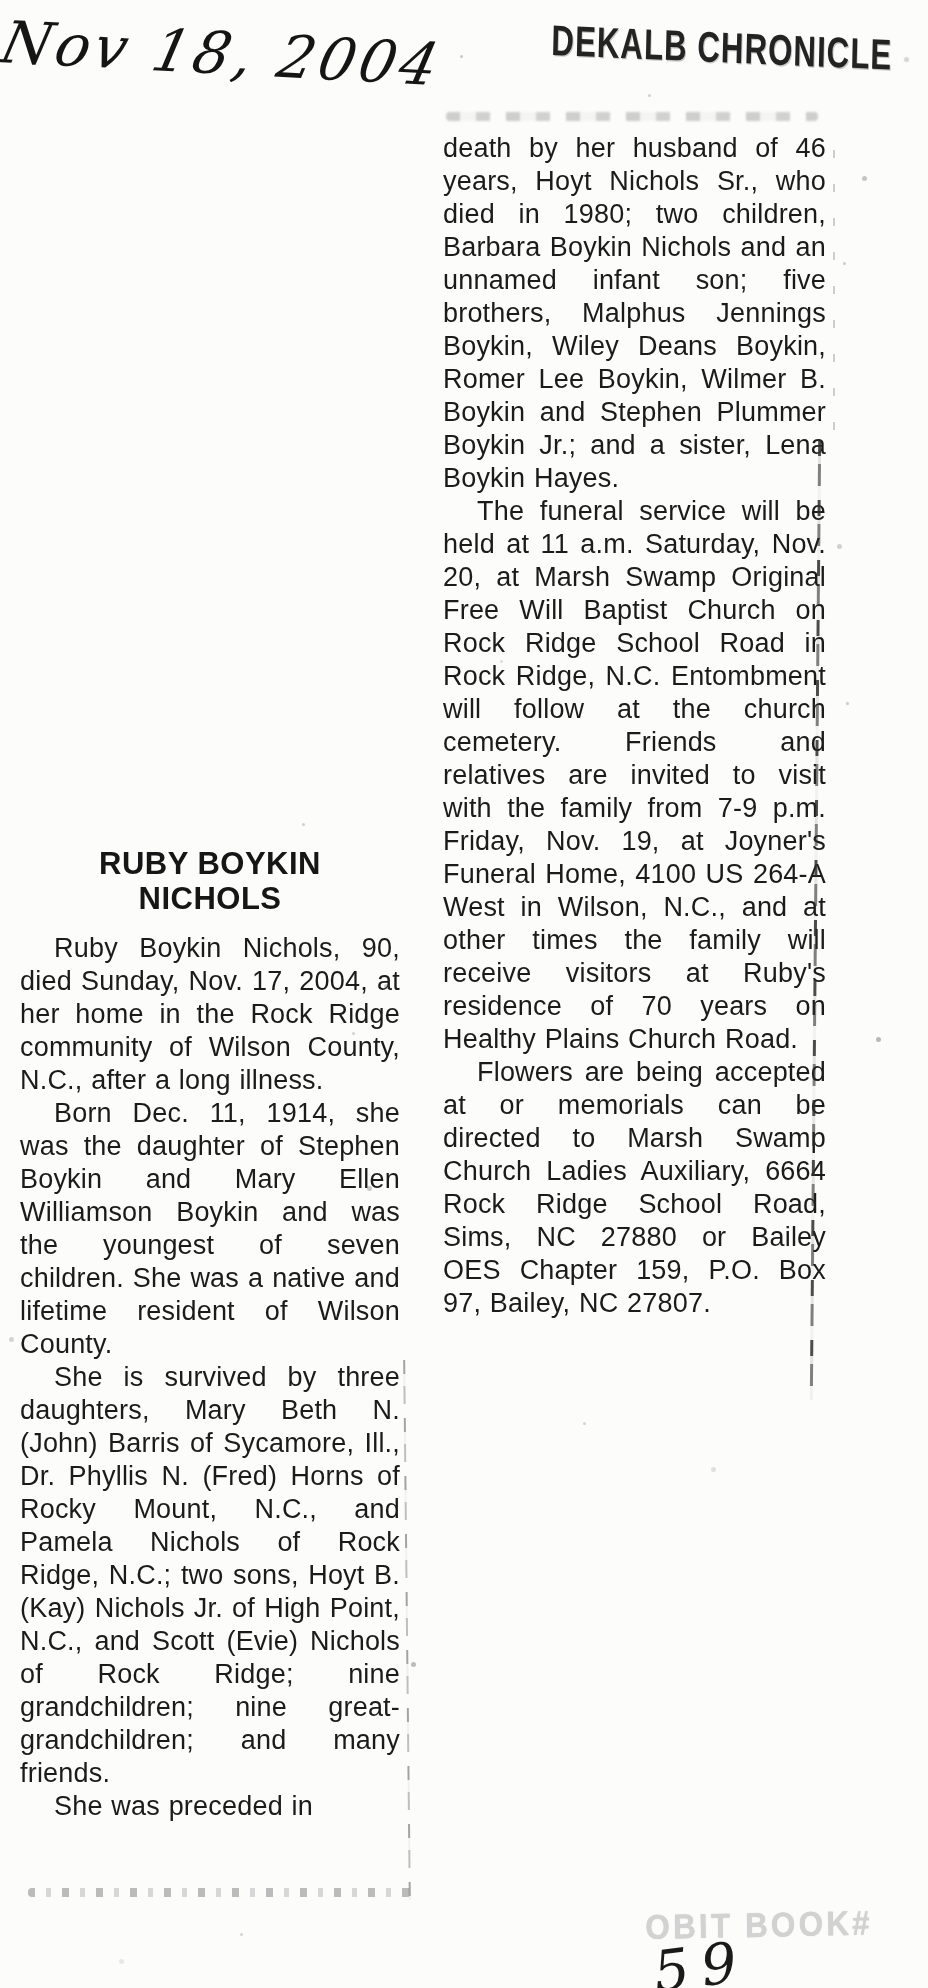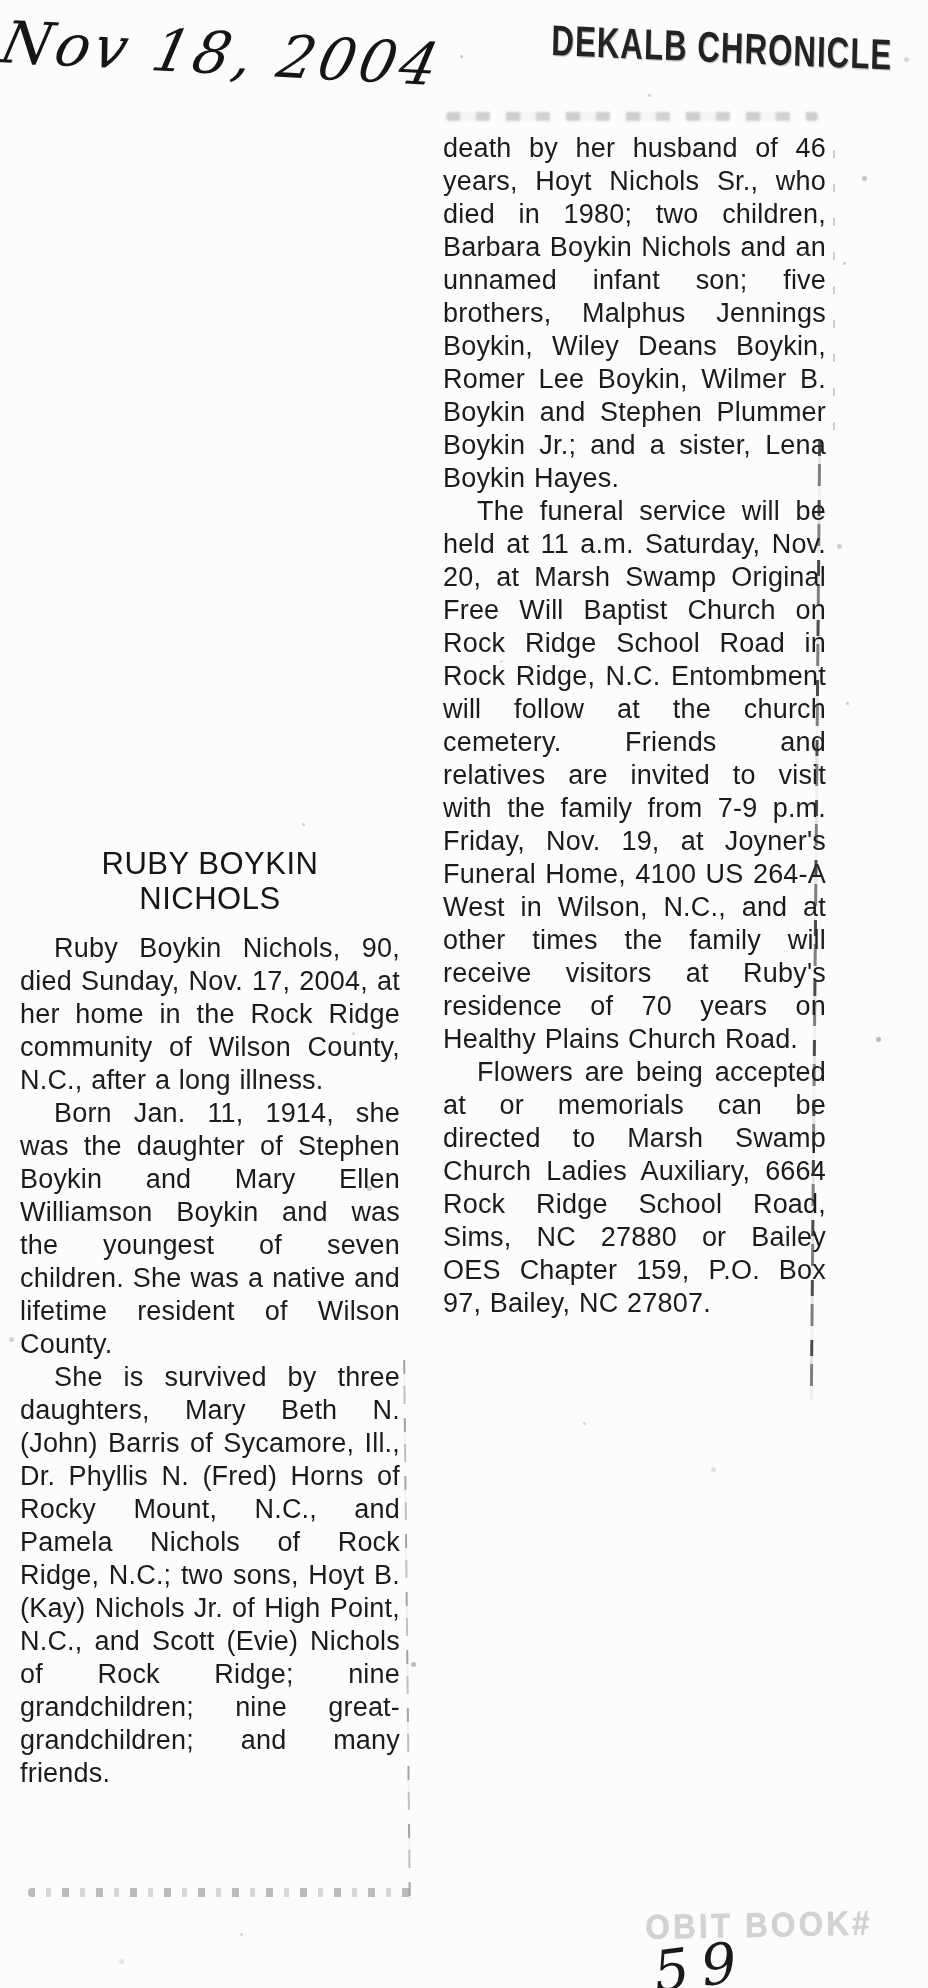--- a/index.html
+++ b/index.html
@@ -56,21 +56,21 @@
   .clipping p.cont { text-indent: 0; }
 
   .clipping-left  { left: 20px;  top: 846px; width: 380px; }
   .clipping-right { left: 443px; top: 132px; width: 383px; }
 
   .obit-title {
     width: 272px;
     margin: 0 auto 16px auto;
     font-size: 31px;
     line-height: 35px;
-    font-weight: 400;
+    font-weight: 700;
     text-align: center;
     letter-spacing: 0.5px;
     color: #161616;
   }
 
   
   .edge-right-clip {
     position: absolute;
     left: 814px; top: 440px;
     width: 3px; height: 960px;
@@ -195,22 +195,23 @@
 
   <section class="clipping clipping-right">
     <p class="cont">death by her husband of 46 years, Hoyt Nichols Sr., who died in 1980; two children, Barbara Boykin Nichols and an unnamed infant son; five brothers, Malphus Jennings Boykin, Wiley Deans Boykin, Romer Lee Boykin, Wilmer B. Boykin and Stephen Plummer Boykin Jr.; and a sister, Lena Boykin Hayes.</p>
     <p>The funeral service will be held at 11 a.m. Saturday, Nov. 20, at Marsh Swamp Original Free Will Baptist Church on Rock Ridge School Road in Rock Ridge, N.C. Entombment will follow at the church cemetery. Friends and relatives are invited to visit with the family from 7-9 p.m. Friday, Nov. 19, at Joyner's Funeral Home, 4100 US 264-A West in Wilson, N.C., and at other times the family will receive visitors at Ruby's residence of 70 years on Healthy Plains Church Road.</p>
     <p>Flowers are being accepted at or memorials can be directed to Marsh Swamp Church Ladies Auxiliary, 6664 Rock Ridge School Road, Sims, NC 27880 or Bailey OES Chapter 159, P.O. Box 97, Bailey, NC 27807.</p>
   </section>
 
   <section class="clipping clipping-left">
     <h1 class="obit-title">RUBY BOYKIN NICHOLS</h1>
     <p>Ruby Boykin Nichols, 90, died Sunday, Nov. 17, 2004, at her home in the Rock Ridge community of Wilson County, N.C., after a long illness.</p>
-    <p>Born Jan. 11, 1914, she was the daughter of Stephen Boykin and Mary Ellen Williamson Boykin and was the youngest of seven children. She was a native and lifetime resident of Wilson County.</p>
+    <p>Born Dec. 11, 1914, she was the daughter of Stephen Boykin and Mary Ellen Williamson Boykin and was the youngest of seven children. She was a native and lifetime resident of Wilson County.</p>
     <p>She is survived by three daughters, Mary Beth N. (John) Barris of Sycamore, Ill., Dr. Phyllis N. (Fred) Horns of Rocky Mount, N.C., and Pamela Nichols of Rock Ridge, N.C.; two sons, Hoyt B. (Kay) Nichols Jr. of High Point, N.C., and Scott (Evie) Nichols of Rock Ridge; nine grandchildren; nine great-grandchildren; and many friends.</p>
+    <p>She was preceded in</p>
   </section>
 
   <div class="edge-right-clip"></div>
   <div class="edge-right-clip-faint"></div>
   <div class="edge-mid-clip"></div>
   <div class="band-top-right"></div>
   <div class="band-bottom-left"></div>
   <div class="scan-noise"></div>
 
   <div class="obit-stamp">OBIT BOOK#</div>

